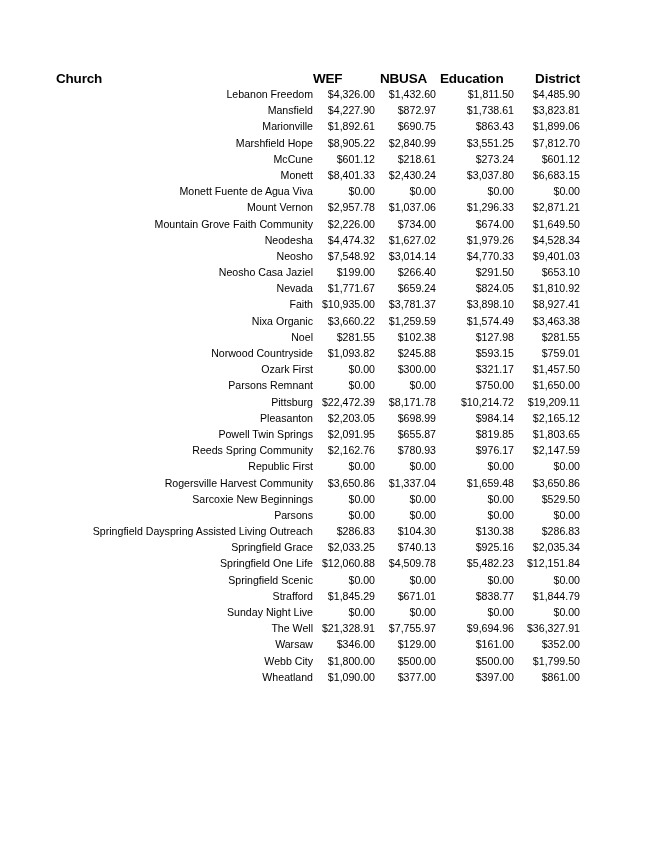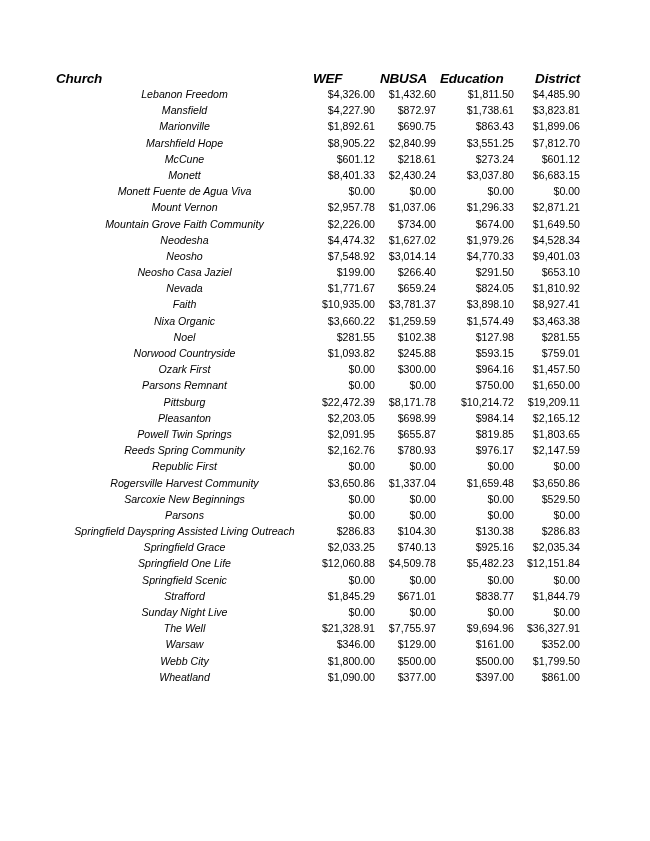--- a/index.html
+++ b/index.html
@@ -1,23 +1,23 @@
 <!DOCTYPE html>
 <html><head>
 <meta charset="utf-8">
 <style>
   html, body { margin: 0; padding: 0; background: #ffffff; }
   body { width: 650px; height: 841px; position: relative; overflow: hidden;
          font-family: "Liberation Sans", "DejaVu Sans", sans-serif; color: #000; }
   .page { position: absolute; left: 0; top: 0; width: 650px; height: 841px; }
   table { position: absolute; left: 56px; top: 60px; border-collapse: collapse; table-layout: fixed; }
   th, td { padding: 0; white-space: nowrap; }
-  th { font-weight: bold; font-size: 13.5px; height: 20px; text-align: left; vertical-align: bottom; letter-spacing: -0.2px; font-style: italic; }
+  th { font-weight: bold; font-size: 13.5px; height: 20px; text-align: left; vertical-align: bottom; letter-spacing: -0.2px; }
   td { font-size: 10.6px; height: 16.18px; line-height: 16.18px; }
-  td.name { text-align: center; font-style: italic; }
+  td.name { text-align: right; }
   td.num { text-align: right; }
   col.c-name { width: 257px; }
   col.c-wef { width: 62px; }
   col.c-nb { width: 61px; }
   col.c-ed { width: 78px; }
   col.c-dis { width: 66px; }
   th.h-nb { padding-left: 5px; }
   th.h-ed { padding-left: 4px; }
   th.h-dis { padding-left: 4px; text-align: right; }
   thead tr { height: 26px; }
@@ -160,21 +160,21 @@
           <td class="name">Norwood Countryside</td>
           <td class="num">$1,093.82</td>
           <td class="num">$245.88</td>
           <td class="num">$593.15</td>
           <td class="num">$759.01</td>
         </tr>
         <tr>
           <td class="name">Ozark First</td>
           <td class="num">$0.00</td>
           <td class="num">$300.00</td>
-          <td class="num">$964.16</td>
+          <td class="num">$321.17</td>
           <td class="num">$1,457.50</td>
         </tr>
         <tr>
           <td class="name">Parsons Remnant</td>
           <td class="num">$0.00</td>
           <td class="num">$0.00</td>
           <td class="num">$750.00</td>
           <td class="num">$1,650.00</td>
         </tr>
         <tr>

